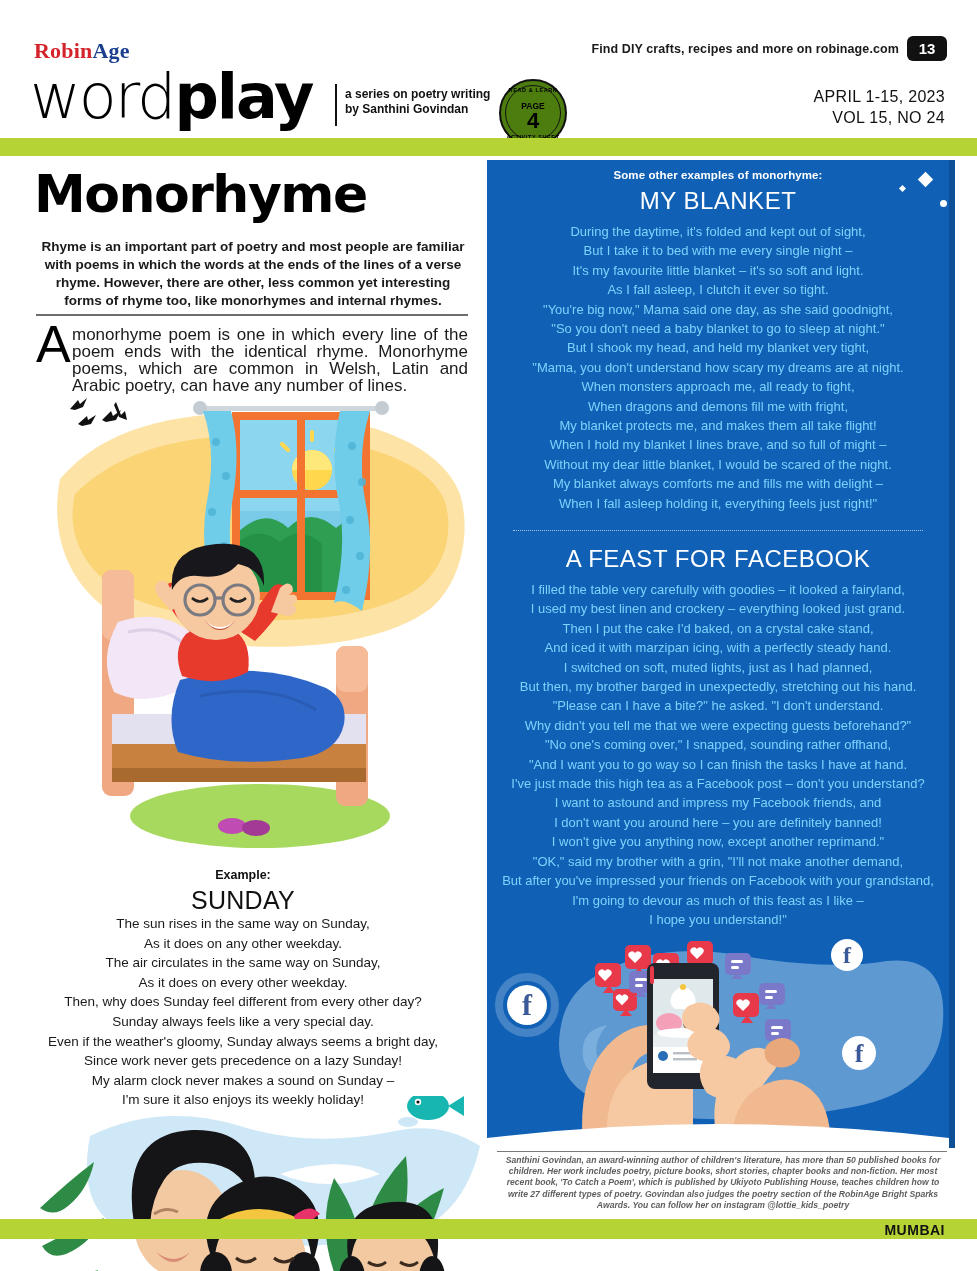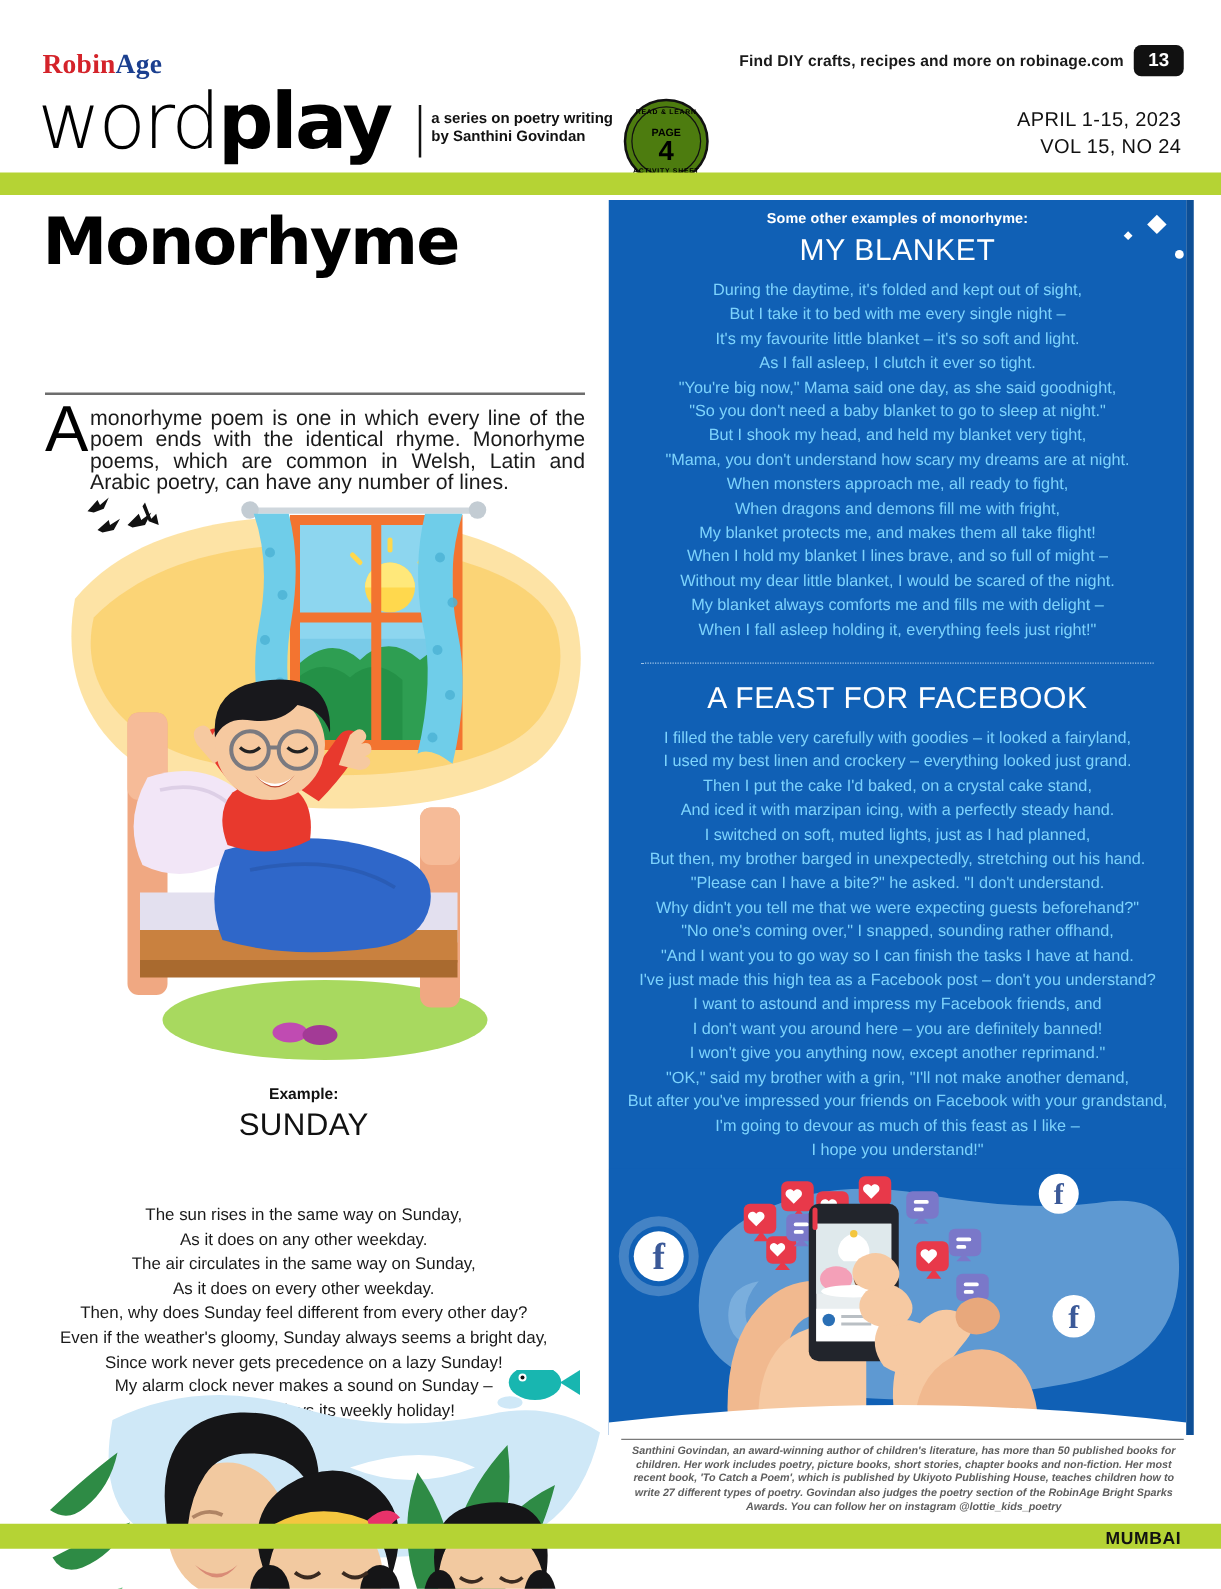--- a/index.html
+++ b/index.html
@@ -117,21 +117,21 @@
 
   .ex-label {
     position: absolute; left: 0; top: 712px; width: 486px; text-align: center;
     font-size: 12.5px; font-weight: bold; color: #111;
   }
   .poem-sunday-title {
     position: absolute; left: 0; top: 730px; width: 486px; text-align: center;
     font-size: 25px; color: #111; letter-spacing: .3px;
   }
   .poem-sunday {
-    position: absolute; left: 20px; top: 806px; width: 446px; text-align: center;
+    position: absolute; left: 20px; top: 758px; width: 446px; text-align: center;
     font-size: 13.5px; line-height: 19.6px; color: #1a1a1a;
   }
 
   
   .illo-kids { position: absolute; left: 30px; top: 940px; width: 460px; height: 275px; overflow: hidden; }
 
   
   .blue-panel {
     position: absolute; left: 487px; top: 160px; width: 462px; height: 988px;
     background: #1060b5;
@@ -221,20 +221,21 @@
       <div>APRIL 1-15, 2023</div>
       <div>VOL 15, NO 24</div>
     </div>
   </div>
 
   <div class="green-bar-top"></div>
 
   <div class="left-col">
 
     <div class="article-title">Monorhyme</div>
+    <div class="intro-text">Rhyme is an important part of poetry and most people are familiar with poems in which the words at the ends of the lines of a verse rhyme. However, there are other, less common yet interesting forms of rhyme too, like monorhymes and internal rhymes.</div>
     <div class="hr-rule"></div>
     <div class="dropcap">A</div>
     <div class="body-text">monorhyme poem is one in which every line of the poem ends with the identical rhyme. Monorhyme poems, which are common in Welsh, Latin and Arabic poetry, can have any number of lines.</div>
 
     <div class="illo-bed">
       <svg viewBox="0 0 440 480" width="440" height="480">
 
         <path d="M20 95 C70 35 160 25 250 30 C330 35 400 60 420 110 C432 150 420 200 390 225 C330 270 200 270 120 250 C50 232 5 175 20 95 Z" fill="#fde2a0" opacity=".95"></path>
         <path d="M35 110 C90 55 175 48 255 52 C325 58 390 78 405 118 C415 152 402 190 372 208 C315 242 200 242 125 225 C62 210 22 166 35 110 Z" fill="#fbd171" opacity=".9"></path>
 
@@ -321,20 +322,21 @@
     </div>
 
     <div class="ex-label">Example:</div>
     <div class="poem-sunday-title">SUNDAY</div>
     <div class="poem-sunday">
         <div>The sun rises in the same way on Sunday,</div>
         <div>As it does on any other weekday.</div>
         <div>The air circulates in the same way on Sunday,</div>
         <div>As it does on every other weekday.</div>
         <div>Then, why does Sunday feel different from every other day?</div>
+        <div>Sunday always feels like a very special day.</div>
         <div>Even if the weather's gloomy, Sunday always seems a bright day,</div>
         <div>Since work never gets precedence on a lazy Sunday!</div>
         <div>My alarm clock never makes a sound on Sunday –</div>
         <div>I'm sure it also enjoys its weekly holiday!</div>
       </div>
 
     <div class="illo-kids">
       <svg viewBox="0 0 460 275" width="460" height="275">
 
         <path d="M60 40 q70 -34 150 -10 q70 22 150 6 q50 -12 90 14 q-20 90 -110 96 q-150 12 -230 -6 q-66 -16 -50 -100 z" fill="#cfe8f7"></path>

